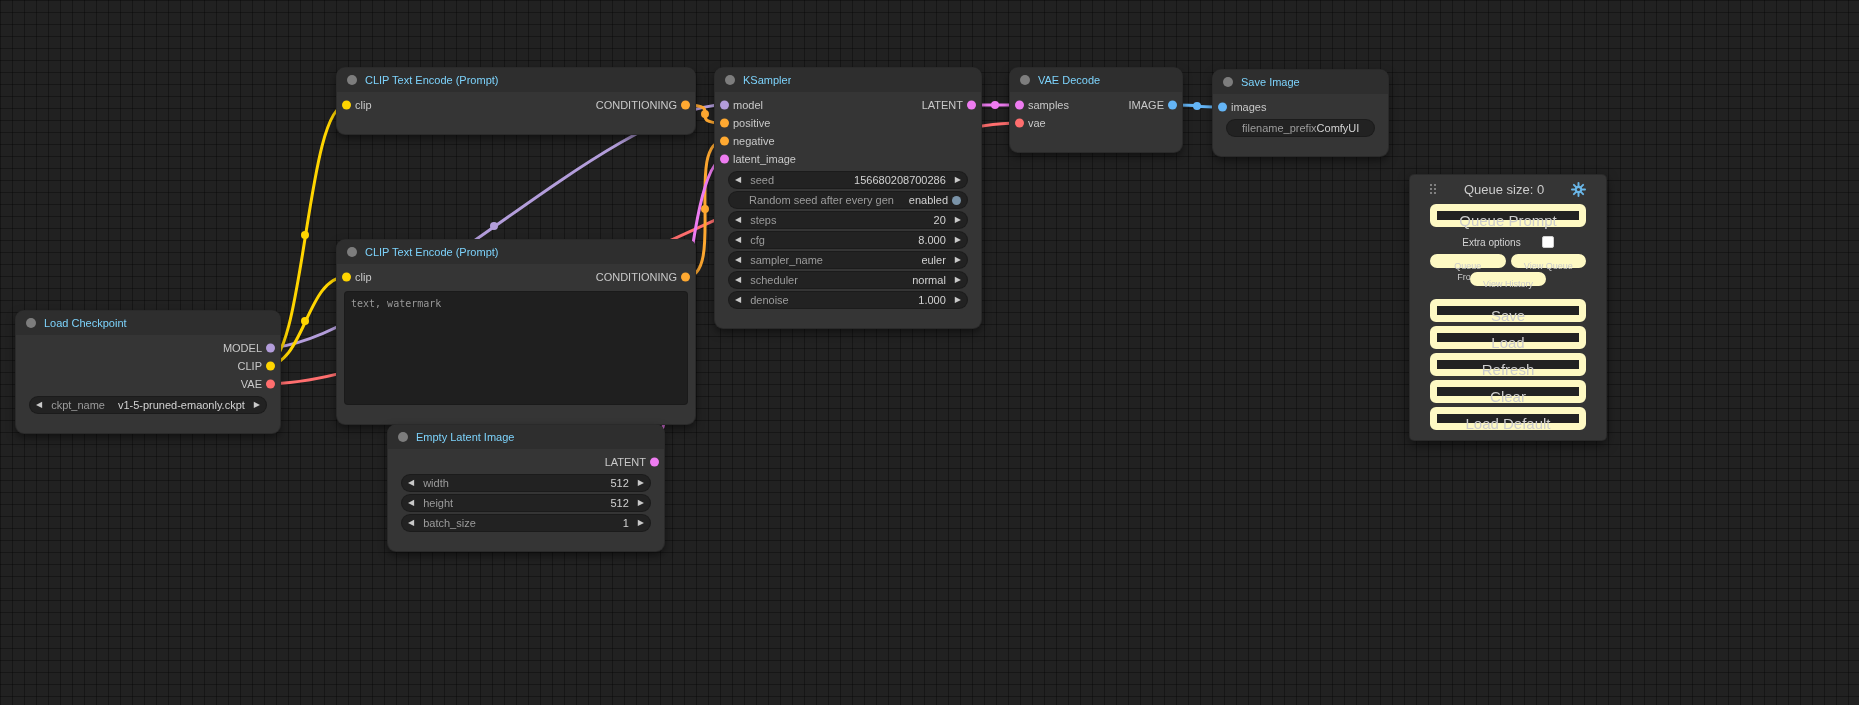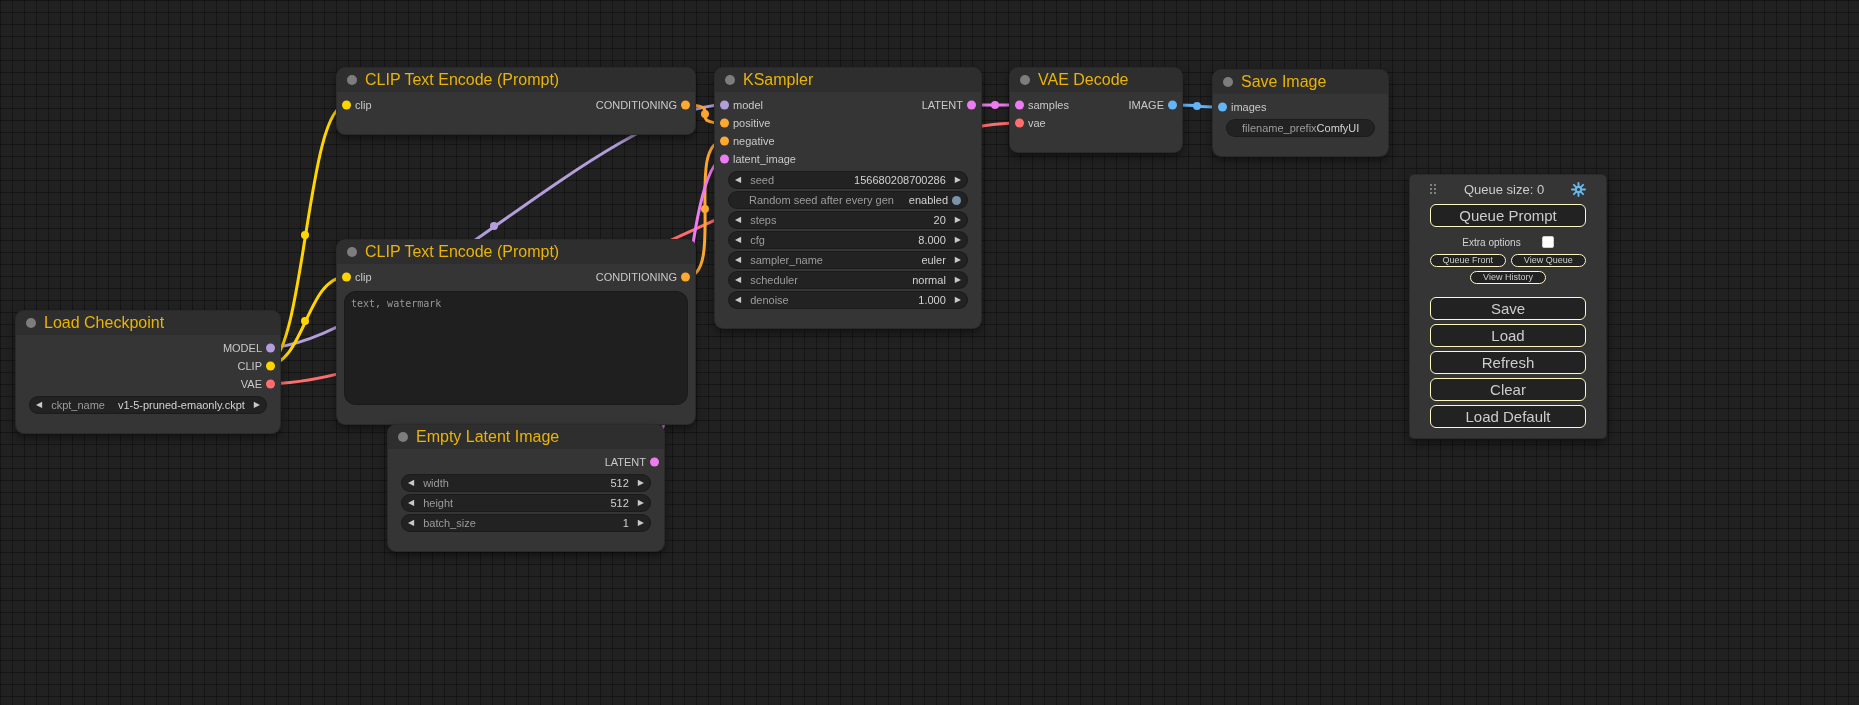--- a/index.html
+++ b/index.html
@@ -17,21 +17,21 @@
 
   .node{
     position:absolute;z-index:2;background:#353535;border-radius:8px;
     box-shadow:0 0 0 1px #2a2a2a, 0 4px 10px rgba(0,0,0,.55);
   }
   .node-title{
     height:24px;display:flex;align-items:center;gap:8px;padding:0 10px;
     background:#2e2e2e;border-radius:8px 8px 0 0;
   }
   .title-dot{width:10px;height:10px;border-radius:50%;flex:0 0 auto;}
-  .title-text{font-size:16px;color:#eab308;white-space:nowrap;overflow:hidden;}
+  .title-text{font-size:11px;color:#7dd3fc;white-space:nowrap;overflow:hidden;}
   .node-body{padding:4px 0 20px;}
 
   .slot-row{position:relative;height:18px;display:flex;align-items:center;font-size:11px;color:#c9c9c9;}
   .slot-row.in-only{padding-left:18px;justify-content:flex-start;}
   .slot-row.out-only{padding-right:18px;justify-content:flex-end;}
   .slot-row.both{padding:0 18px;justify-content:space-between;}
   .slot-dot{position:absolute;width:9px;height:9px;border-radius:50%;top:50%;transform:translateY(-50%);}
   .slot-dot.in{left:5px;}
   .slot-dot.out{right:5px;}
 
@@ -62,21 +62,21 @@
     box-shadow:0 0 0 1px #2a2a2a, 0 4px 12px rgba(0,0,0,.6);
     display:flex;flex-direction:column;
   }
   .menu-header{display:flex;align-items:center;height:18px;margin-bottom:6px;}
   .drag-handle{display:grid;grid-template-columns:3px 3px;grid-auto-rows:3px;gap:1px;flex:0 0 auto;}
   .drag-handle i{width:2px;height:2px;border-radius:50%;background:#9a9a9a;}
   .queue-size{flex:1;text-align:center;font-size:13px;color:#cccccc;}
   .gear{flex:0 0 auto;width:15px;height:15px;cursor:pointer;}
   .btn{
     display:block;width:100%;box-sizing:border-box;background:#222;color:#cccccc;
-    border:1px solid #fef9c3;border-radius:6px;font-family:"Liberation Sans",sans-serif;
+    border:7px solid #fef9c3;border-radius:6px;font-family:"Liberation Sans",sans-serif;
     cursor:pointer;
   }
   .btn.big{height:23px;font-size:15px;margin-top:4px;}
   .btn.primary{margin-top:0;}
   .extra-row{display:flex;align-items:center;justify-content:center;gap:21px;height:16px;margin-top:7px;font-size:10px;color:#d5d5d5;}
   .checkbox{width:10px;height:10px;background:#ffffff;border-radius:2px;border:1px solid #cfcfcf;}
   .small-row{display:flex;gap:5px;margin-top:4px;}
   .small-row.center{justify-content:center;}
   .btn.small{height:13px;font-size:9px;border-radius:8px;padding:0 6px;line-height:11px;width:auto;flex:1;}
   .btn.small.solo{flex:0 0 auto;width:76px;}
@@ -155,21 +155,21 @@
       <span class="title-dot" style="background: rgb(125, 125, 125);"></span>
       <span class="title-text">CLIP Text Encode (Prompt)</span>
     </div>
     <div class="node-body">
       <div class="slot-row both">
         <span class="slot-dot in" style="background: rgb(255, 213, 0);"></span>
         <span>clip</span>
         <span>CONDITIONING</span>
         <span class="slot-dot out" style="background: rgb(255, 169, 49);"></span>
       </div>
-      <div class="prompt-box" style="height:102px;border-radius:11px;">text, watermark</div>
+      <div class="prompt-box" style="height:102px;">text, watermark</div>
     </div>
   </div>
 
   <div class="node" style="left:388px;top:425px;width:276px;">
     <div class="node-title">
       <span class="title-dot" style="background: rgb(125, 125, 125);"></span>
       <span class="title-text">Empty Latent Image</span>
     </div>
     <div class="node-body">
       <div class="slot-row out-only">

